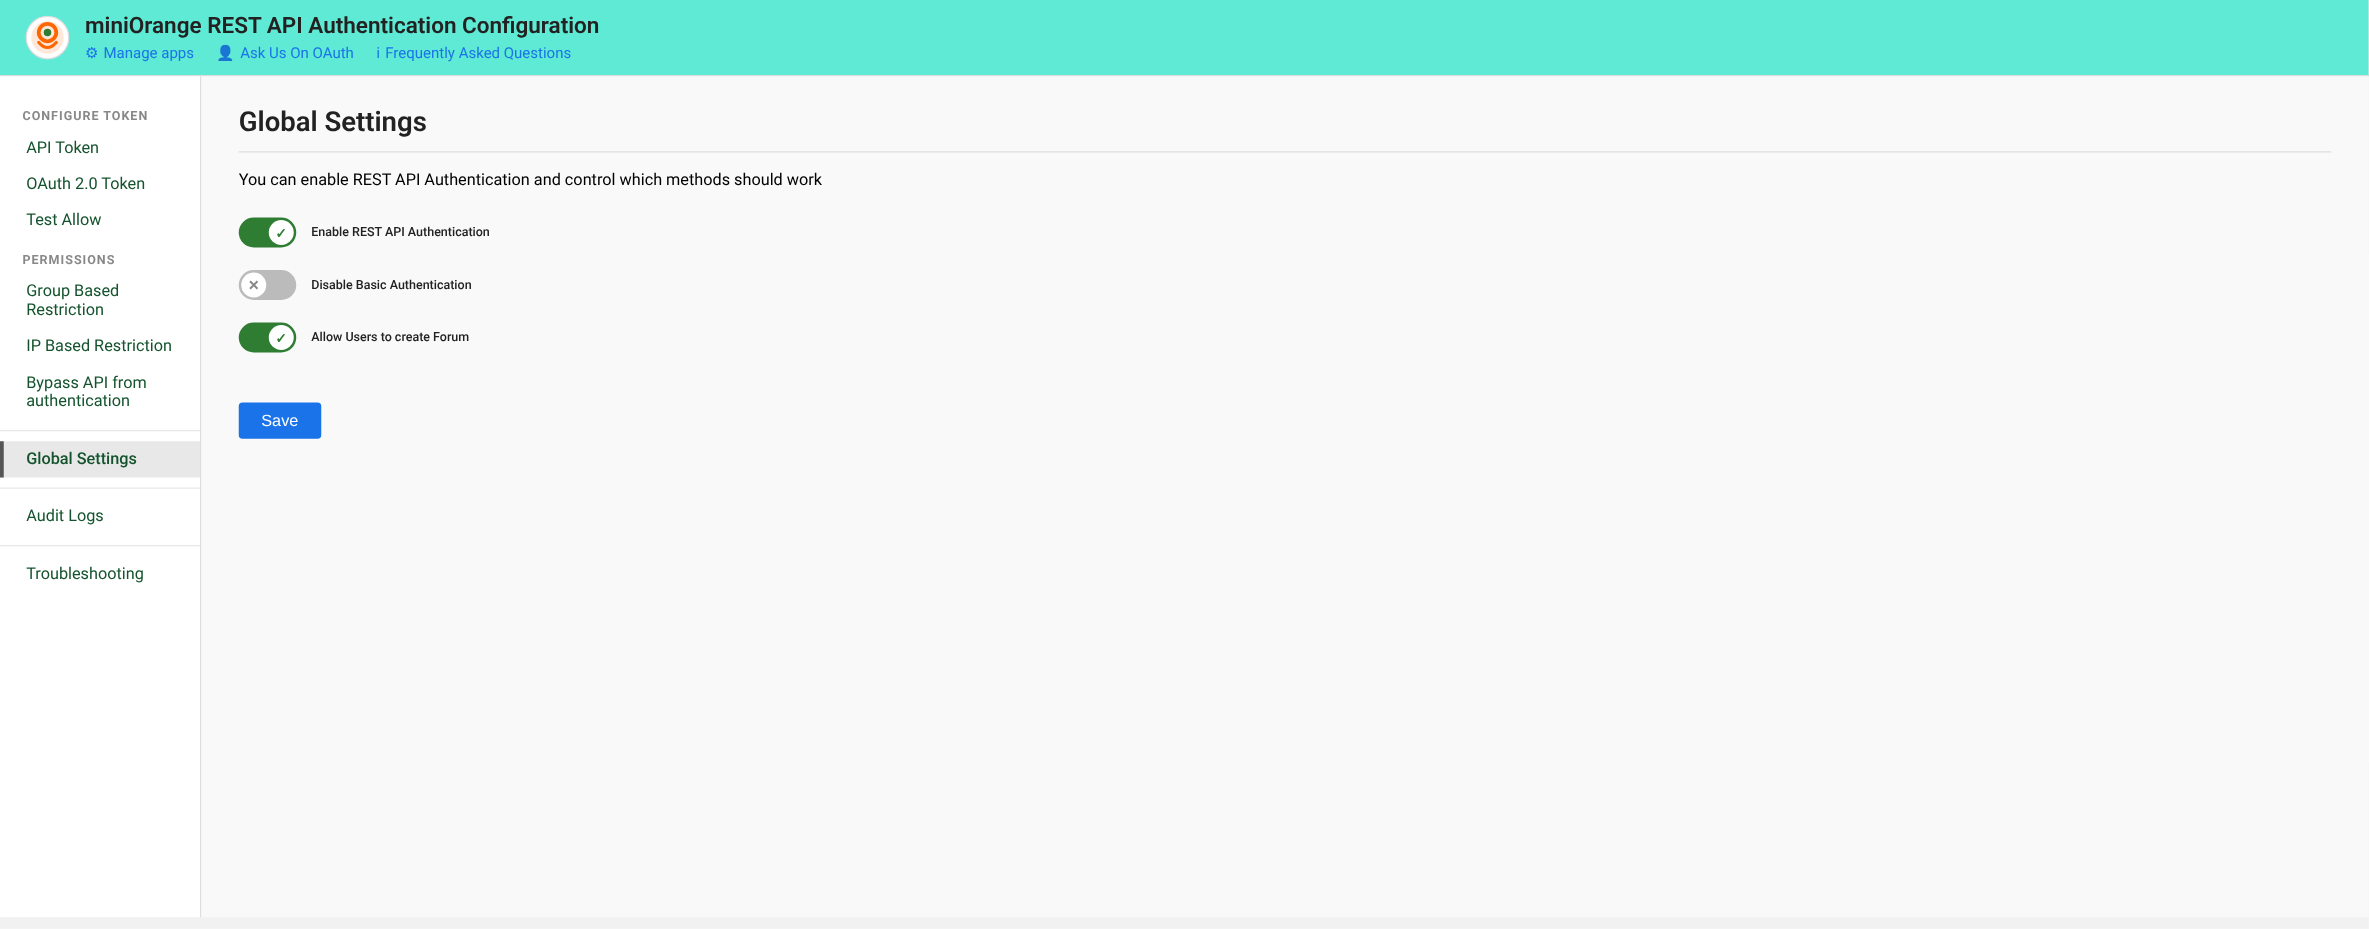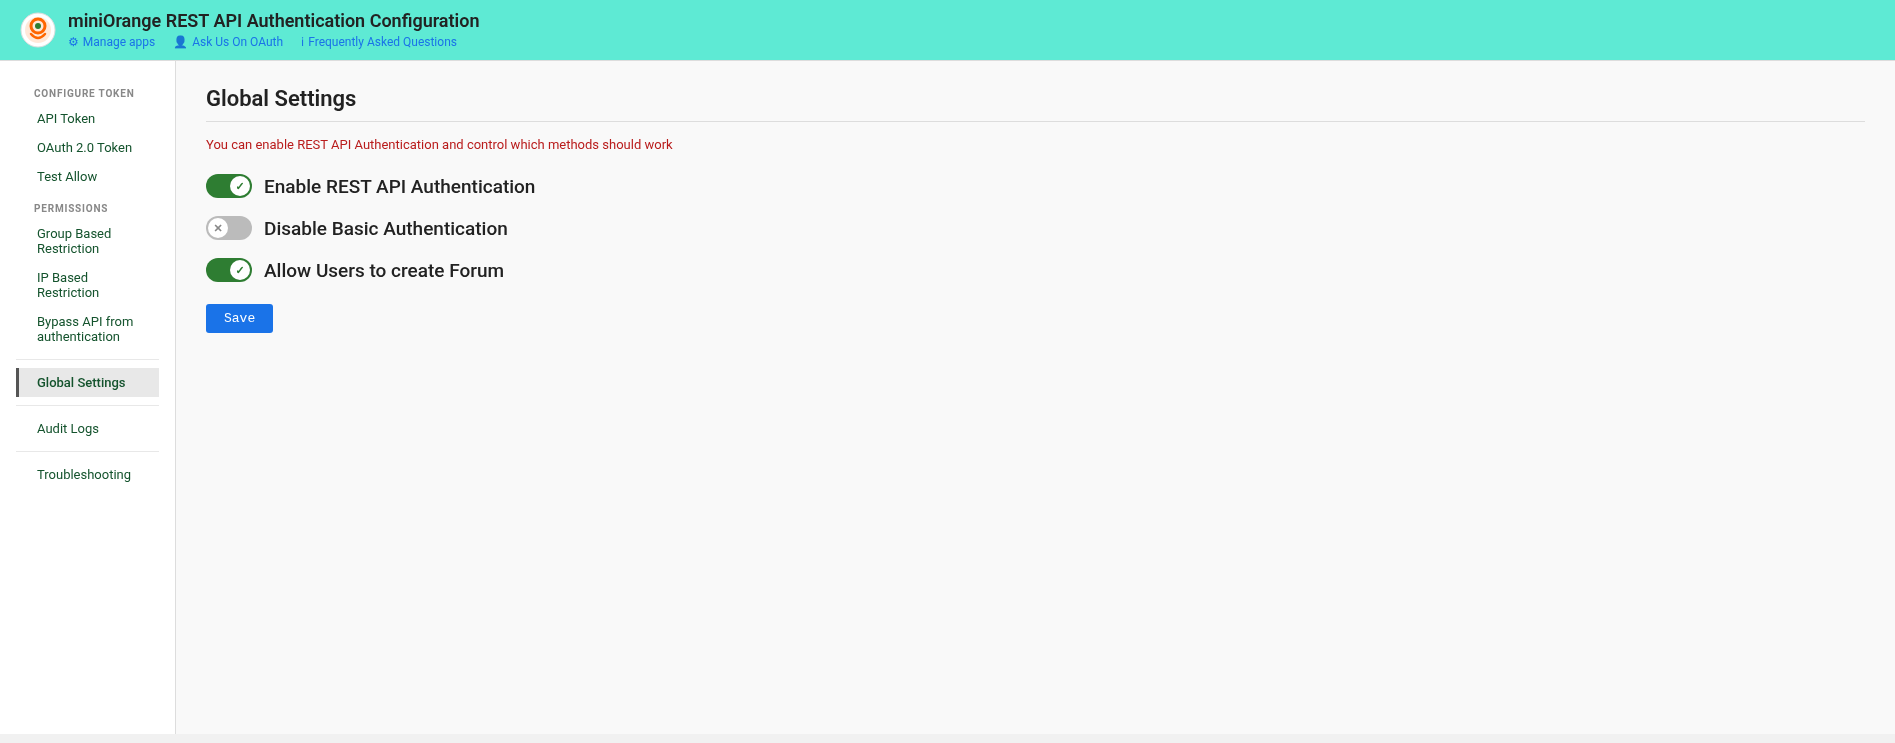--- a/index.html
+++ b/index.html
@@ -55,24 +55,24 @@
     }
 
     
     .app-body {
       display: flex;
       min-height: calc(100vh - 70px);
     }
 
     
     .sidebar {
-      width: 176px;
+      width: 161px;
       background: #fff;
       border-right: 1px solid #ddd;
-      padding: 15px 16px;
+      padding: 15px 0;
       flex-shrink: 0;
     }
     .sidebar-section-label {
       font-size: 10px;
       font-weight: 700;
       color: #888;
       letter-spacing: 0.8px;
       text-transform: uppercase;
       padding: 12px 18px 5px 18px;
     }
@@ -106,33 +106,33 @@
       color: #222;
       margin-bottom: 8px;
     }
     .page-divider {
       border: none;
       border-top: 1px solid #ddd;
       margin: 10px 0 15px 0;
     }
     .page-description {
       font-size: 13px;
-      color: #b91c1c;
+      color: #000000;
       margin-bottom: 22px;
     }
 
     
     .toggle-row {
       display: flex;
       align-items: center;
       gap: 12px;
       margin-bottom: 18px;
     }
     .toggle-label {
-      font-size: 19px;
+      font-size: 10px;
       font-weight: 500;
       color: #222;
     }
 
     
     .toggle-switch {
       position: relative;
       width: 46px;
       height: 24px;
       flex-shrink: 0;
@@ -183,22 +183,21 @@
     
     .save-btn {
       background: #1a73e8;
       color: #fff;
       border: none;
       padding: 7px 18px;
       border-radius: 3px;
       font-size: 13px;
       font-weight: 500;
       cursor: pointer;
-      margin-top: 4px;
-      font-family: Liberation Mono, monospace;
+      margin-top: 22px;
     }
   </style>
 </head>
 <body>
 
 <div class="header">
   <div class="header-logo">
 
     <svg class="logo-icon" viewBox="0 0 36 36" xmlns="http://www.w3.org/2000/svg">
       <circle cx="18" cy="18" r="17" fill="#fff" stroke="#ddd" stroke-width="1"></circle>

